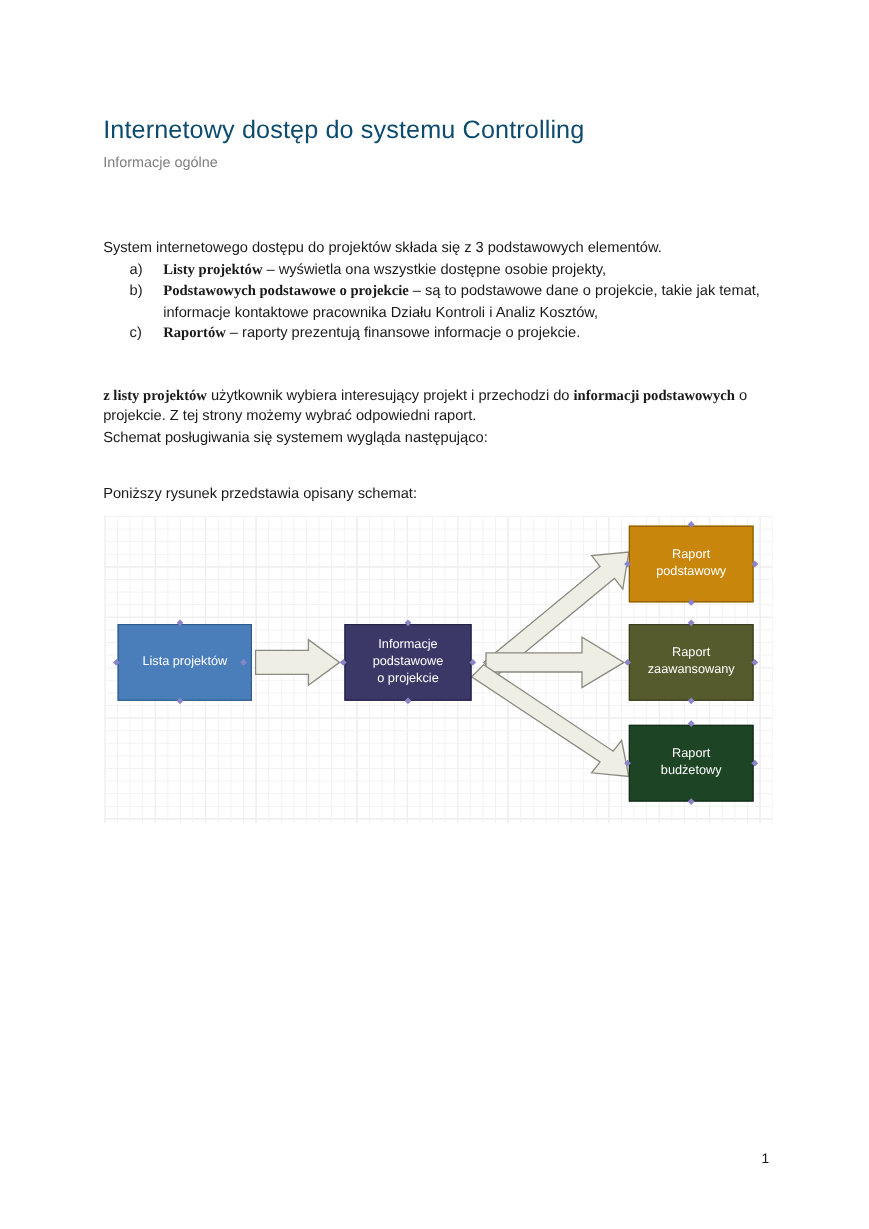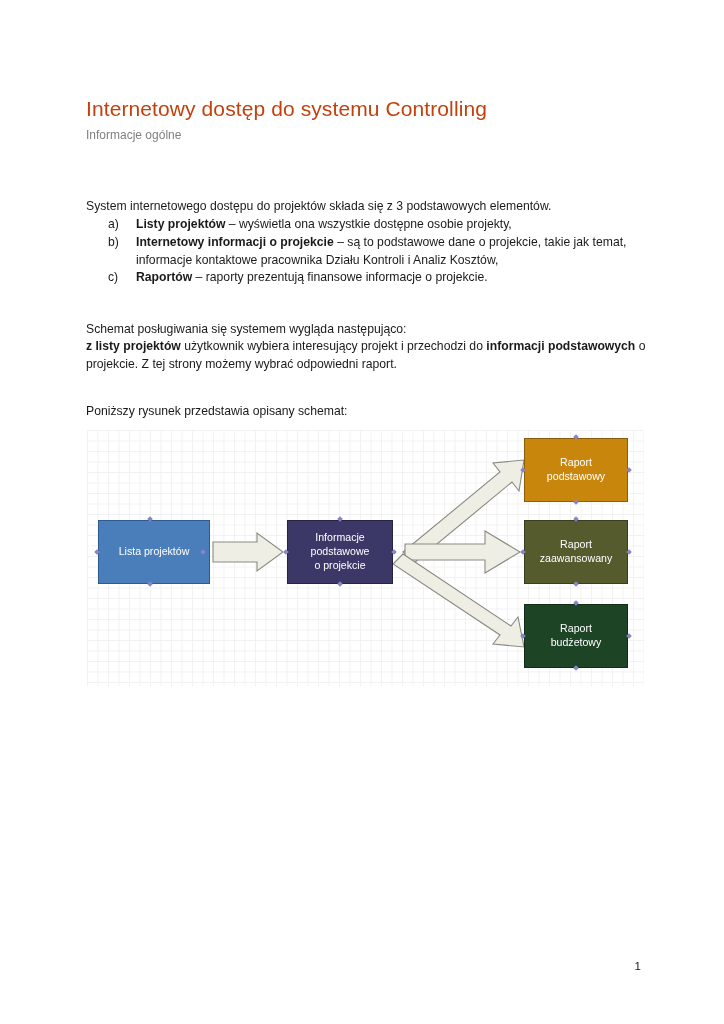--- a/index.html
+++ b/index.html
@@ -22,21 +22,21 @@
     position: absolute;
     left: 86px;
     top: 96px;
     width: 560px;
   }
 
   
   .doc-title {
     font-size: 21px;
     font-weight: 400;
-    color: #c2410c;
+    color: #0c4a6e;
     letter-spacing: 0.1px;
     margin: 0 0 4px 0;
     line-height: 1.25;
   }
   .doc-subtitle {
     font-size: 12px;
     font-weight: 400;
     color: #7f7f7f;
     margin: 6px 0 0 0;
     line-height: 1.3;
@@ -63,21 +63,21 @@
     padding-left: 50px;
     margin: 0;
   }
   .ol-list li .marker {
     position: absolute;
     left: 22px;
     top: 0;
     width: 22px;
     font-size: 12.2px;
   }
-  b, .bold { font-weight: bold; }
+  b, .bold { font-weight: bold; font-family: Liberation Serif, serif; }
 
   .block-2 { margin-top: 34px; }
   .block-2 .para + .para { margin-top: 0; }
   .block-3 { margin-top: 30px; }
 
   
   .diagram-wrap {
     position: absolute;
     left: 87px;
     top: 430px;
@@ -170,30 +170,30 @@
     <h1 class="doc-title">Internetowy dostęp do systemu Controlling</h1>
     <div class="doc-subtitle">Informacje ogólne</div>
 
     <p class="para intro-para">System internetowego dostępu do projektów składa się z 3 podstawowych elementów.</p>
 
     <ul class="ol-list">
       <li>
         <span class="marker">a)</span><b>Listy projektów</b><span> – wyświetla ona wszystkie dostępne osobie projekty,</span>
       </li>
       <li>
-        <span class="marker">b)</span><b>Internetowy informacji o projekcie</b><span> – są to podstawowe dane o projekcie, takie jak temat, informacje kontaktowe pracownika Działu Kontroli i Analiz Kosztów,</span>
+        <span class="marker">b)</span><b>Podstawowych podstawowe o projekcie</b><span> – są to podstawowe dane o projekcie, takie jak temat, informacje kontaktowe pracownika Działu Kontroli i Analiz Kosztów,</span>
       </li>
       <li>
         <span class="marker">c)</span><b>Raportów</b><span> – raporty prezentują finansowe informacje o projekcie.</span>
       </li>
     </ul>
 
     <div class="block-2">
+      <p class="para"><b>z listy projektów</b><span> użytkownik wybiera interesujący projekt i przechodzi do </span><b>informacji podstawowych</b><span> o projekcie. Z tej strony możemy wybrać odpowiedni raport.</span></p>
       <p class="para">Schemat posługiwania się systemem wygląda następująco:</p>
-      <p class="para"><b>z listy projektów</b><span> użytkownik wybiera interesujący projekt i przechodzi do </span><b>informacji podstawowych</b><span> o projekcie. Z tej strony możemy wybrać odpowiedni raport.</span></p>
     </div>
 
     <p class="para block-3">Poniższy rysunek przedstawia opisany schemat:</p>
 
   </div>
 
   <div class="diagram-wrap">
 
     <div class="grid-bg"></div>
 

